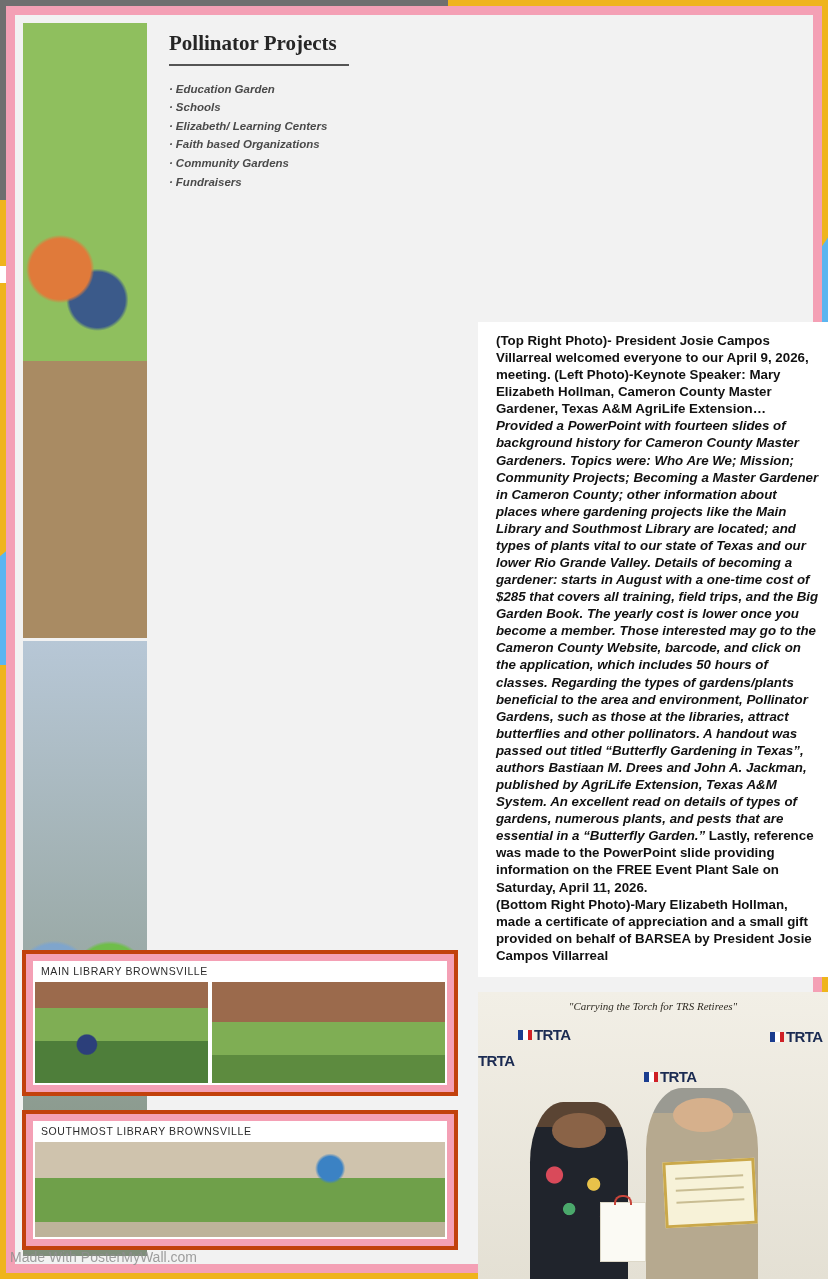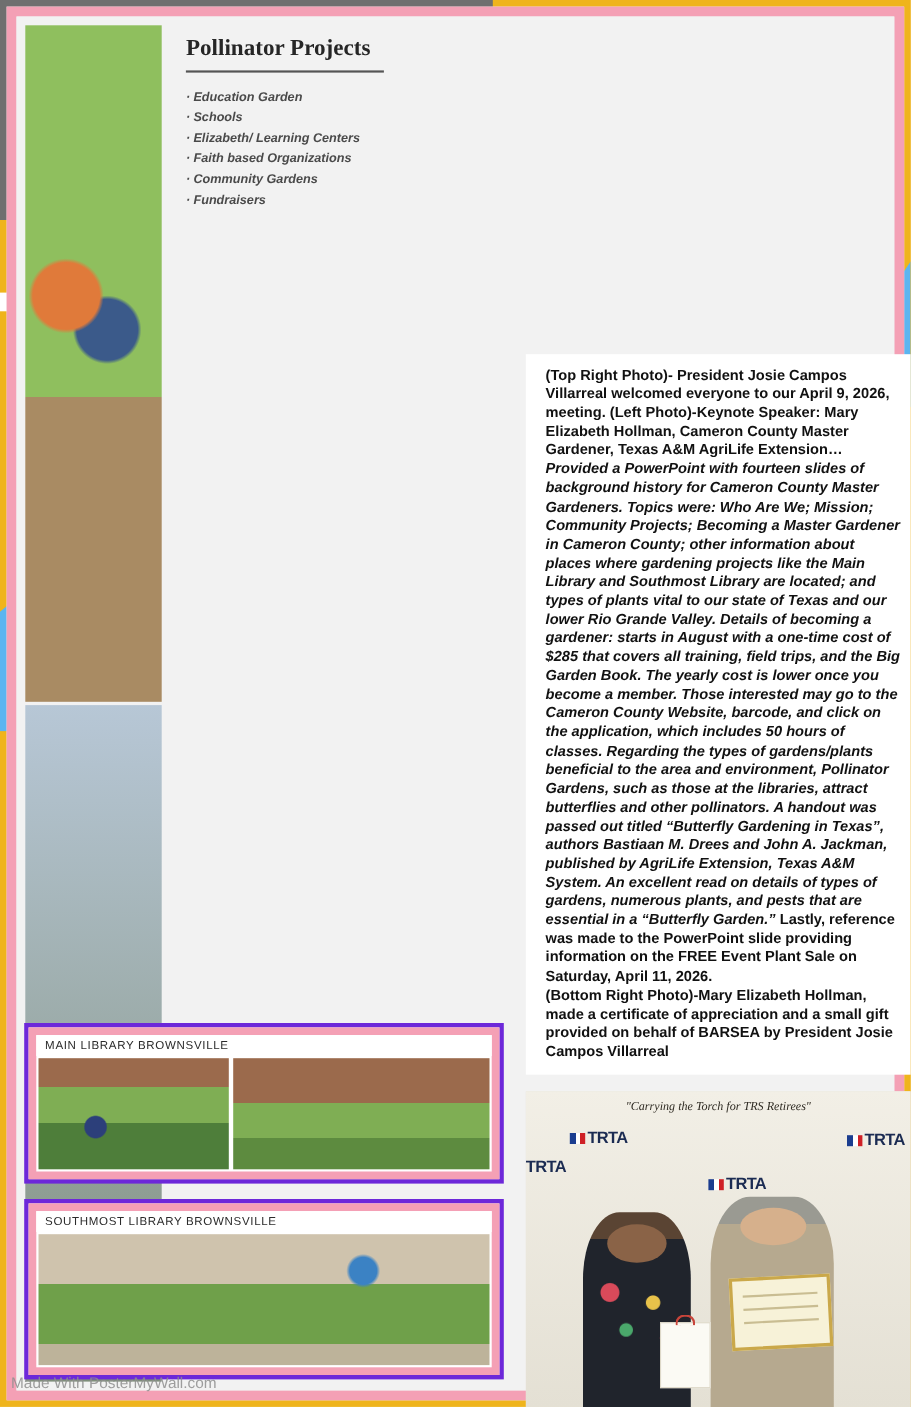--- a/index.html
+++ b/index.html
@@ -191,23 +191,23 @@
   .cp-body { flex:1; padding:16px 10px 10px 22px; }
   .cp-title { font-family:"Liberation Serif", serif; font-weight:700; font-size:21px; color:#262626; }
   .cp-rule { width:180px; height:1.6px; background:#555; margin:8px 0 14px; }
   .cp-list { list-style:none;font-style:italic; }
   .cp-list li { font-family:"Liberation Sans", sans-serif; font-weight:700;
      font-size:11.5px; color:#4a4a4a; line-height:1.62; }
   .cp-list li:before { content:"\00B7"; margin-right:3px; }
   .cp-dash { position:absolute; right:18px; bottom:16px; width:22px; height:4px; background:#555; }
 
   
-  .lib-wrap { position:absolute; background:#6d28d9; padding:4px; }
+  .lib-wrap { position:absolute; background:#c2410c; padding:4px;margin-top:20px; }
   .lib-main { top:930px; left:22px; width:436px; height:146px; }
-  .lib-south { top:1090px; left:22px; width:436px; height:164px; }
+  .lib-south { top:1090px; left:22px; width:436px; height:140px; }
   .lib-frame { position:absolute; inset:4px; border:7px solid #F4A0B5; background:#fff; }
   .lib-cap { position:absolute; top:0; left:0; right:0; height:19px; background:#fff;
       display:flex; align-items:center; padding-left:8px; }
   .lib-cap span { font-family:"Liberation Sans", sans-serif; font-size:10.5px;
       font-weight:400; letter-spacing:.6px; color:#2b2b2b; }
   .lib-photos { position:absolute; top:19px; left:0; right:0; bottom:0; display:flex; gap:4px; padding:2px; }
   .garden-a { flex:1; background:
       radial-gradient(circle at 30% 62%, #2c3f7a 0 7%, transparent 8%),
       linear-gradient(#9b6a4c 0 26%, #7fae54 26% 58%, #4e7e3a 58% 100%); }
   .garden-b { flex:1.35; background:

